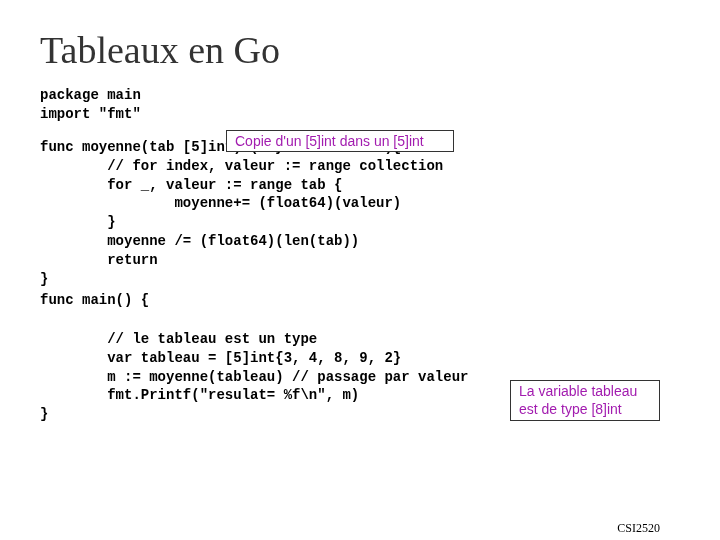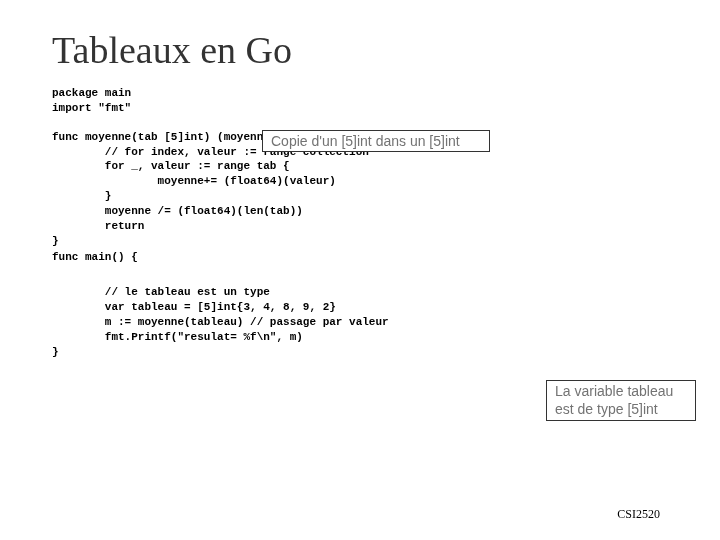--- a/index.html
+++ b/index.html
@@ -7,64 +7,63 @@
     margin: 0;
     padding: 0;
     width: 720px;
     height: 540px;
     background: #fff;
     font-family: Arial, Helvetica, sans-serif;
     position: relative;
     overflow: hidden;
   }
   .slide {
-    padding: 20px 40px 20px 52px;
+    padding: 20px 40px 20px 40px;
     position: relative;
     height: 100%;
   }
   .title {
     font-family: Georgia, "Times New Roman", serif;
     font-size: 38px;
     font-weight: 400;
     color: #333;
     margin: 8px 0 14px 0;
   }
   .code {
     font-family: "Courier New", Courier, monospace;
-    font-size: 11px;
+    font-size: 14px;
     font-weight: bold;
     color: #000;
     white-space: pre;
     line-height: 1.35;
   }
   .callout {
     position: absolute;
     border: 1px solid #333;
     background: #fff;
     font-family: Arial, sans-serif;
     font-size: 14px;
     font-weight: 400;
     padding: 2px 8px;
-    color: #737373;
-    margin-left: 36px;
+    color: #a21caf;
   }
   .callout1 {
     left: 226px;
     top: 130px;
     width: 228px;
   }
   .callout2 {
     left: 510px;
     top: 380px;
     width: 150px;
     line-height: 1.25;
   }
   .footer {
     position: absolute;
-    bottom: 18px;
+    bottom: 4px;
     right: 60px;
     font-family: "Times New Roman", serif;
     font-size: 12px;
     color: #000;
   }
 </style>
 </head>
 <body>
 
 <div class="slide">
@@ -86,17 +85,17 @@
 }</div>
 
   <div class="code" style="margin-top:2px;">func main() {</div>
 
   <div class="code" style="margin-top:20px;">        // le tableau est un type
         var tableau = [5]int{3, 4, 8, 9, 2}
         m := moyenne(tableau) // passage par valeur
         fmt.Printf("resulat= %f\n", m)
 }</div>
 
-  <div class="callout callout2">La variable tableau est de type [5]int</div>
+  <div class="callout callout2">La variable tableau est de type [8]int</div>
 
   <div class="footer">CSI2520</div>
 
 </div>
 
 </body></html>

